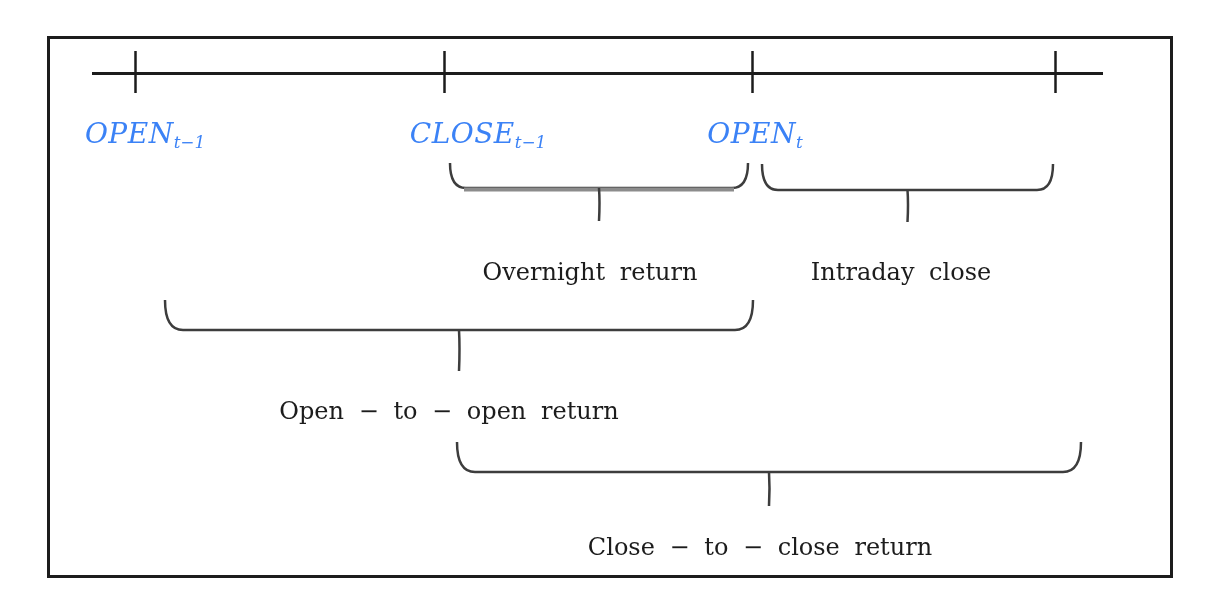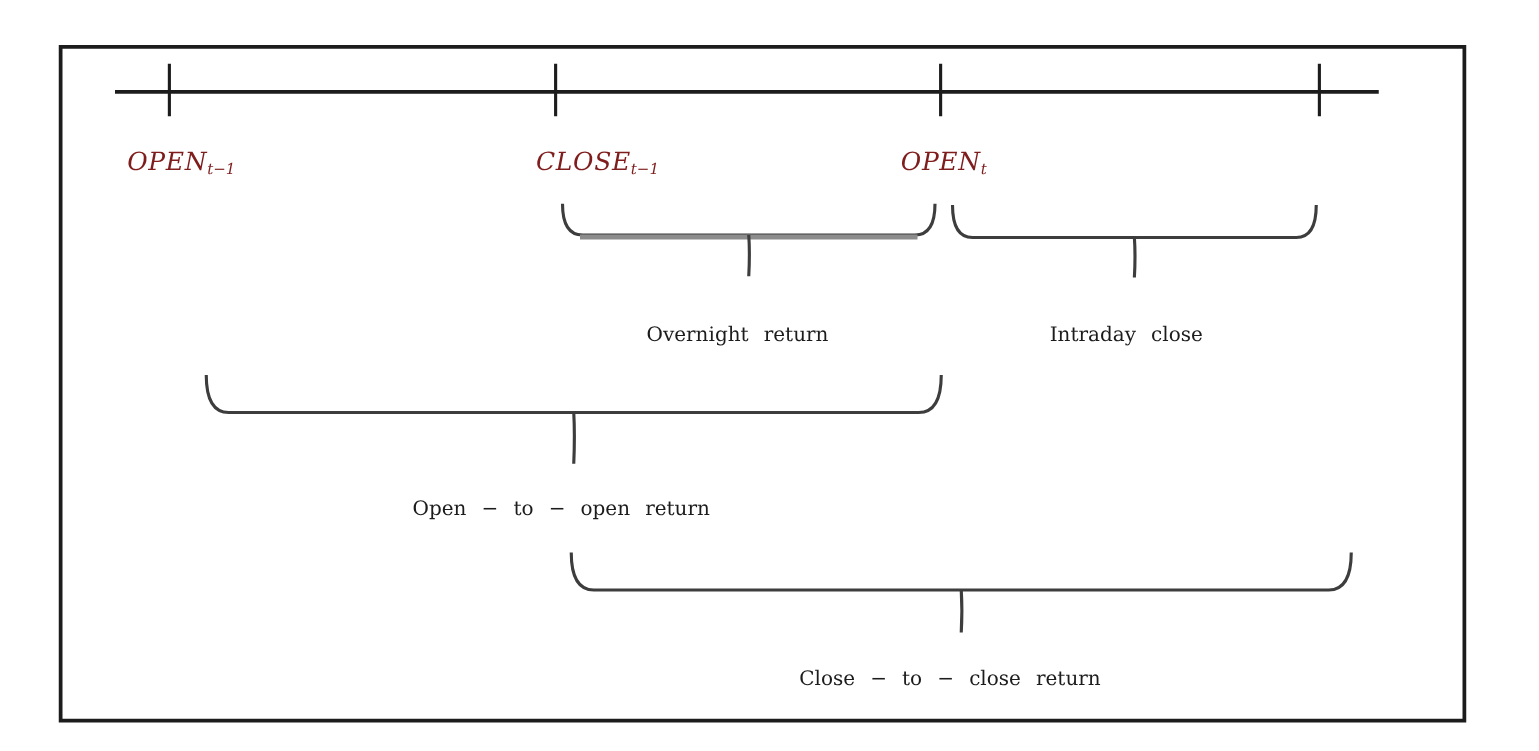--- a/index.html
+++ b/index.html
@@ -9,35 +9,35 @@
     background:#ffffff;
     font-family:"DejaVu Serif","Liberation Serif",serif;
     overflow:hidden;
   }
   #diagram-svg{position:absolute;left:0;top:0;}
   .price-label{
     position:absolute;
     top:117px;
     transform:translateX(-50%);
     font-style:italic;
-    font-size:20px;
-    color:#7f1d1d;
+    font-size:28px;
+    color:#3b82f6;
     white-space:nowrap;
     letter-spacing:0.5px;
     text-align:center;
   }
   .price-label .sub{
     font-size:0.60em;
     vertical-align:-0.28em;
     letter-spacing:0;
   }
   .return-label{
     position:absolute;
     transform:translateX(-50%);
-    font-size:16px;
+    font-size:24px;
     color:#1c1c1c;
     white-space:nowrap;
     word-spacing:7px;
   }
 </style>
 </head>
 <body>
 
 <div id="stage">
 

